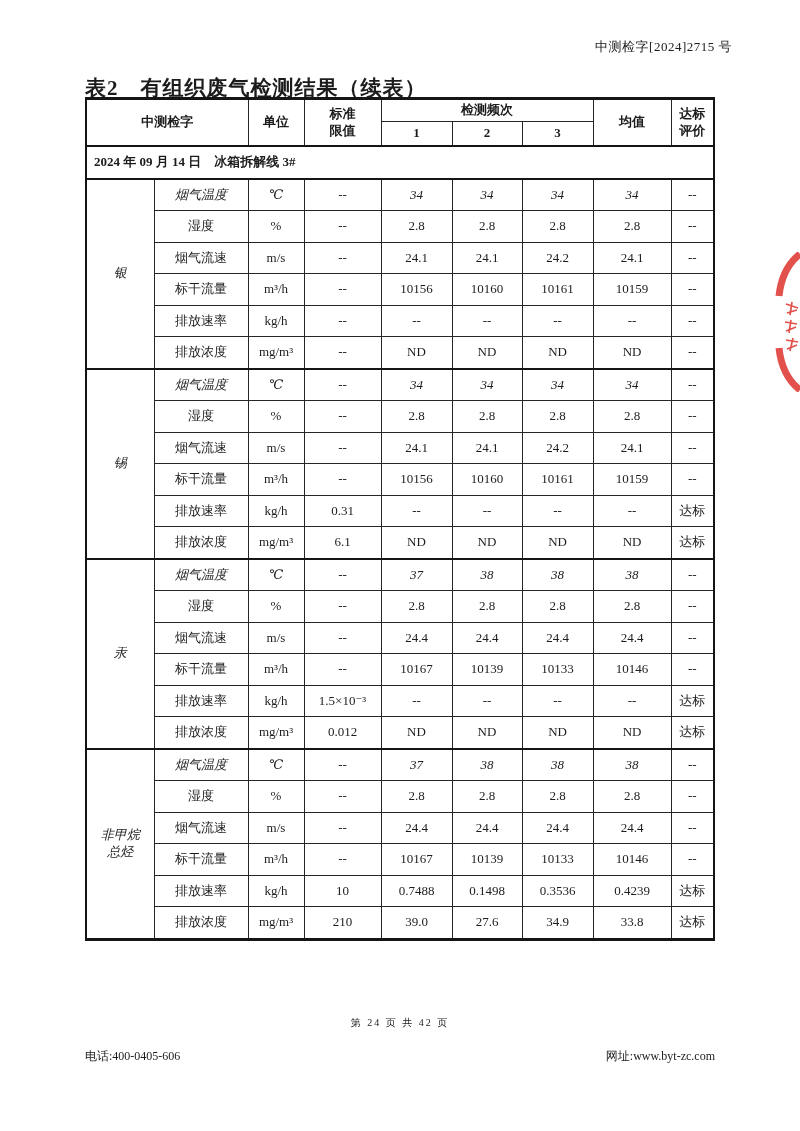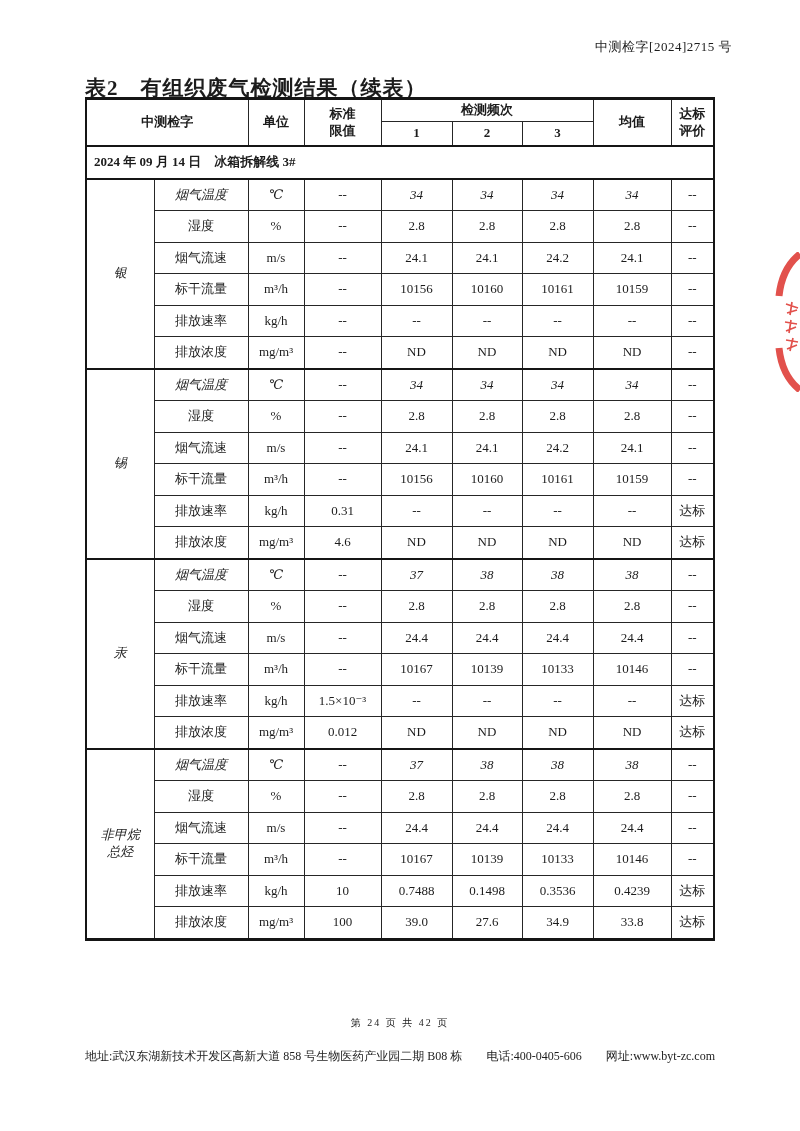--- a/index.html
+++ b/index.html
@@ -198,21 +198,21 @@
         <td>0.31</td>
         <td>--</td>
         <td>--</td>
         <td>--</td>
         <td>--</td>
         <td>达标</td>
       </tr>
       <tr>
         <td>排放浓度</td>
         <td>mg/m³</td>
-        <td>4.6</td>
+        <td>6.1</td>
         <td>ND</td>
         <td>ND</td>
         <td>ND</td>
         <td>ND</td>
         <td>达标</td>
       </tr>
       <tr class="group-start">
         <td rowspan="6" class="group-name pre">汞</td>
         <td>烟气温度</td>
         <td>℃</td>
@@ -321,21 +321,21 @@
         <td>10</td>
         <td>0.7488</td>
         <td>0.1498</td>
         <td>0.3536</td>
         <td>0.4239</td>
         <td>达标</td>
       </tr>
       <tr>
         <td>排放浓度</td>
         <td>mg/m³</td>
-        <td>100</td>
+        <td>210</td>
         <td>39.0</td>
         <td>27.6</td>
         <td>34.9</td>
         <td>33.8</td>
         <td>达标</td>
       </tr>
     </tbody>
 </table>
 
 <svg class="stamp" viewBox="0 0 28 140" xmlns="http://www.w3.org/2000/svg" style="color: rgb(226, 81, 76);">
@@ -344,16 +344,15 @@
   <g stroke="currentColor" stroke-width="1.7" fill="none">
     <path d="M14 52 L26 56 M15 61 L25 58 M20 50 L18 63"></path>
     <path d="M13 70 L25 72 M14 79 L24 75 M19 68 L17 81"></path>
     <path d="M14 88 L26 90 M15 97 L25 93 M21 86 L18 99"></path>
   </g>
 </svg>
 
 <div class="page-number">第 24 页 共 42 页</div>
 
 <div class="footer-line">
-  <span>地址:武汉东湖新技术开发区高新大道 858 号生物医药产业园二期 B08 栋</span>
   <span>电话:400-0405-606</span>
   <span>网址:www.byt-zc.com</span>
 </div>
 
 </body></html>

